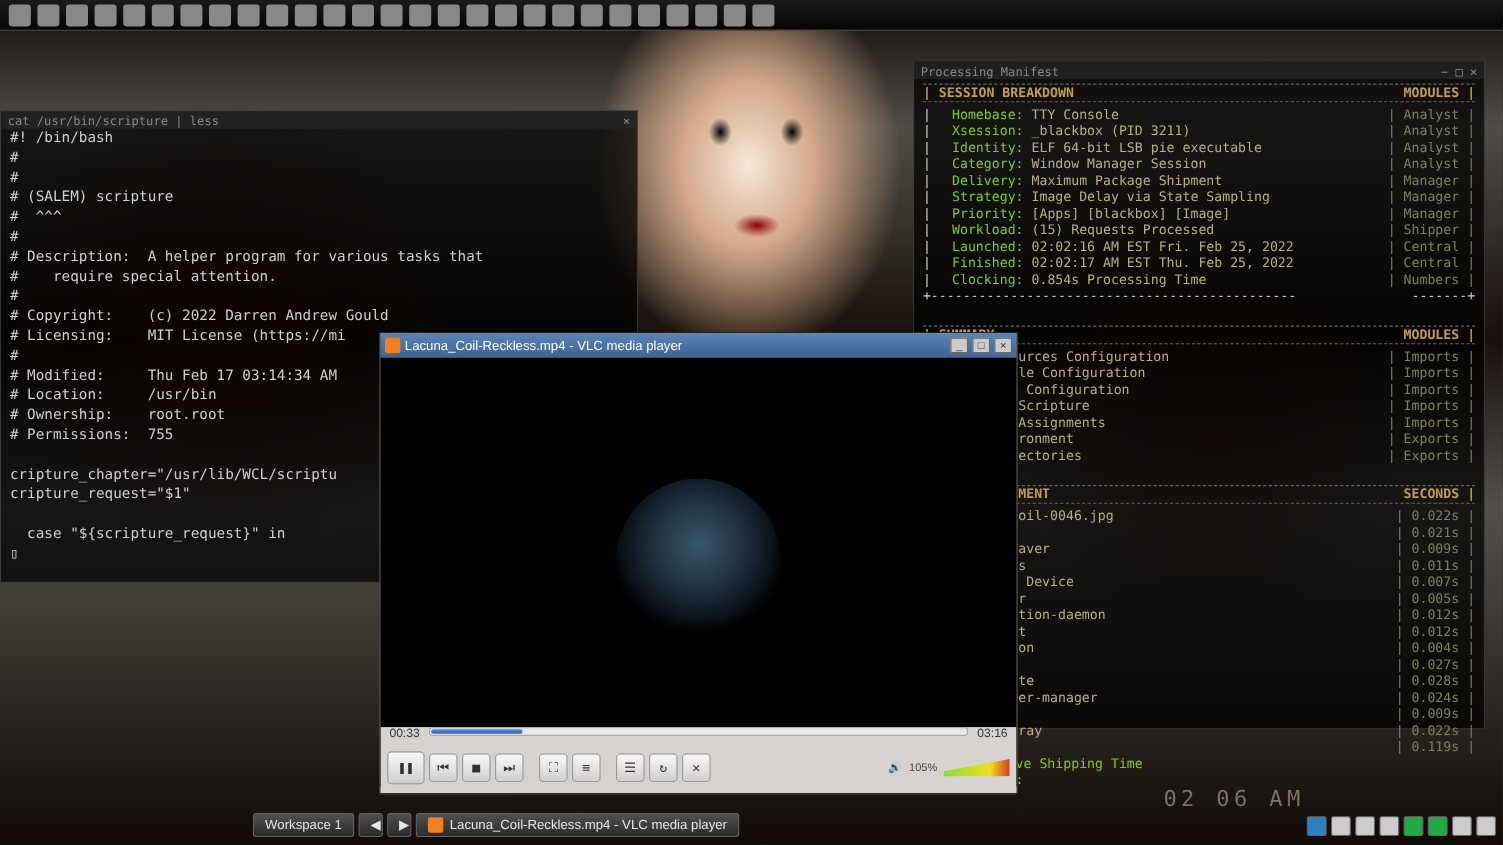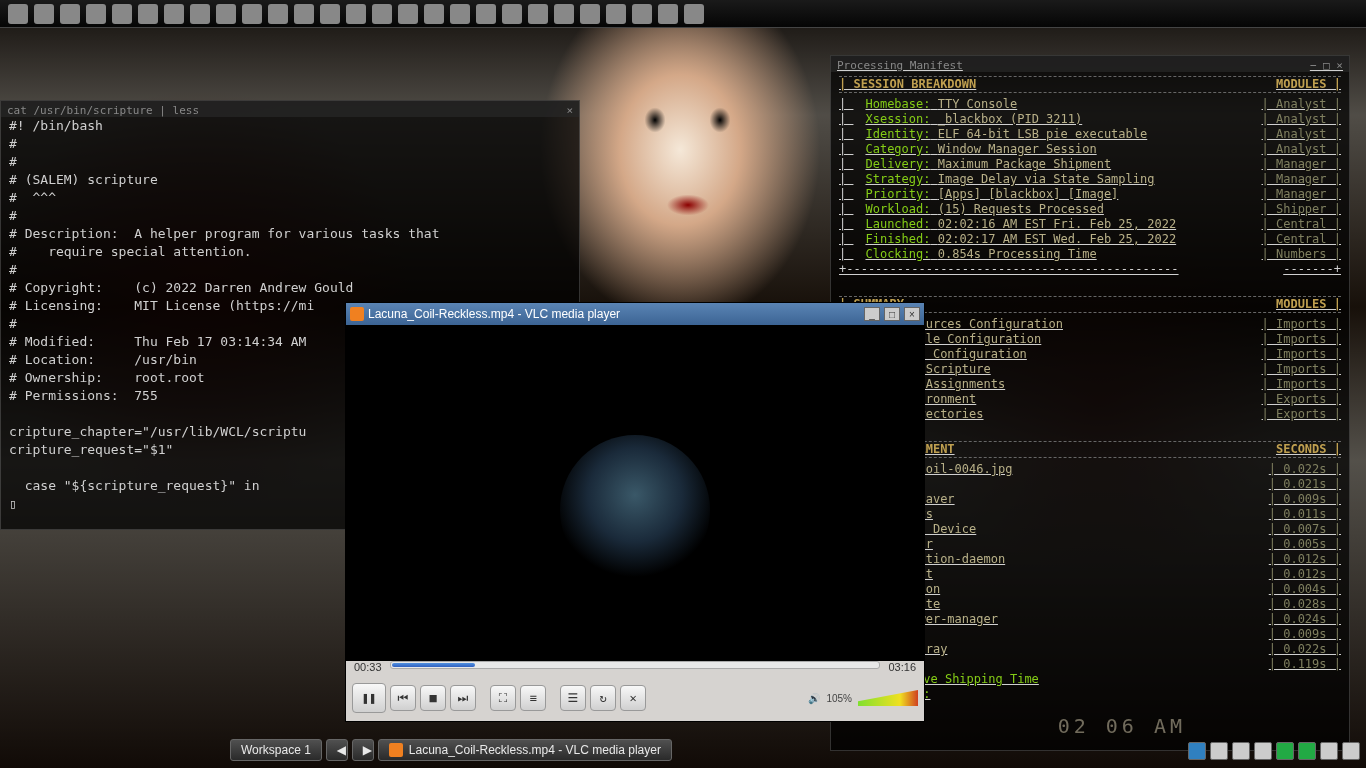--- a/index.html
+++ b/index.html
@@ -62,21 +62,21 @@
     border: 1px solid rgba(120,120,120,0.4);
   }
   .term-title {
     height: 16px; background: rgba(40,40,40,0.7);
     font-size: 11px; padding: 1px 6px; color: #888;
     display:flex; justify-content:space-between;
   }
   .term-body { padding: 0 8px; white-space: pre; overflow: hidden; }
 
   .left-term { left: 0; top: 100px; width: 580px; height: 430px; }
-  .right-term { left: 830px; top: 55px; width: 520px; height: 696px; text-decoration: underline; }
+  .right-term { left: 830px; top: 55px; width: 520px; height: 608px; }
 
   .right-term .hdr {
     display:flex; justify-content:space-between;
     color:#c0a050; font-weight:bold; border-top:1px dashed #666;
     border-bottom:1px dashed #666; margin:4px 0;
   }
   .right-term .row { display:flex; justify-content:space-between; }
   .right-term .lbl { color:#84cc16;margin-left:12px; }
   .right-term .val { color:#b8b088; }
   .right-term .mod { color:#808060; }
@@ -238,21 +238,21 @@
       </div><div class="row">
         <span>| <span class="lbl">Priority:</span> <span class="val">[Apps] [blackbox] [Image]</span></span>
         <span class="mod">| Manager |</span>
       </div><div class="row">
         <span>| <span class="lbl">Workload:</span> <span class="val">(15) Requests Processed</span></span>
         <span class="mod">| Shipper |</span>
       </div><div class="row">
         <span>| <span class="lbl">Launched:</span> <span class="val">02:02:16 AM EST Fri. Feb 25, 2022</span></span>
         <span class="mod">| Central |</span>
       </div><div class="row">
-        <span>| <span class="lbl">Finished:</span> <span class="val">02:02:17 AM EST Wed. Feb 25, 2022</span></span>
+        <span>| <span class="lbl">Finished:</span> <span class="val">02:02:17 AM EST Thu. Feb 25, 2022</span></span>
         <span class="mod">| Central |</span>
       </div><div class="row">
         <span>| <span class="lbl">Clocking:</span> <span class="val">0.854s Processing Time</span></span>
         <span class="mod">| Numbers |</span>
       </div><div class="row">
         <span>+----------------------------------------------</span>
         <span>-------+</span>
       </div><br><div class="hdr">
         <span>| SUMMARY</span>
         <span>MODULES |</span>
@@ -300,20 +300,23 @@
         <span class="mod">| 0.005s |</span>
       </div><div class="row">
         <span class="val">MSG notification-daemon</span>
         <span class="mod">| 0.012s |</span>
       </div><div class="row">
         <span class="val">APP nm-applet</span>
         <span class="mod">| 0.012s |</span>
       </div><div class="row">
         <span class="val">APP volumeicon</span>
         <span class="mod">| 0.004s |</span>
+      </div><div class="row">
+        <span class="val">APP copyq</span>
+        <span class="mod">| 0.027s |</span>
       </div><div class="row">
         <span class="val">APP parcellite</span>
         <span class="mod">| 0.028s |</span>
       </div><div class="row">
         <span class="val">APP mate-power-manager</span>
         <span class="mod">| 0.024s |</span>
       </div><div class="row">
         <span class="val">APP udiskie</span>
         <span class="mod">| 0.009s |</span>
       </div><div class="row">

